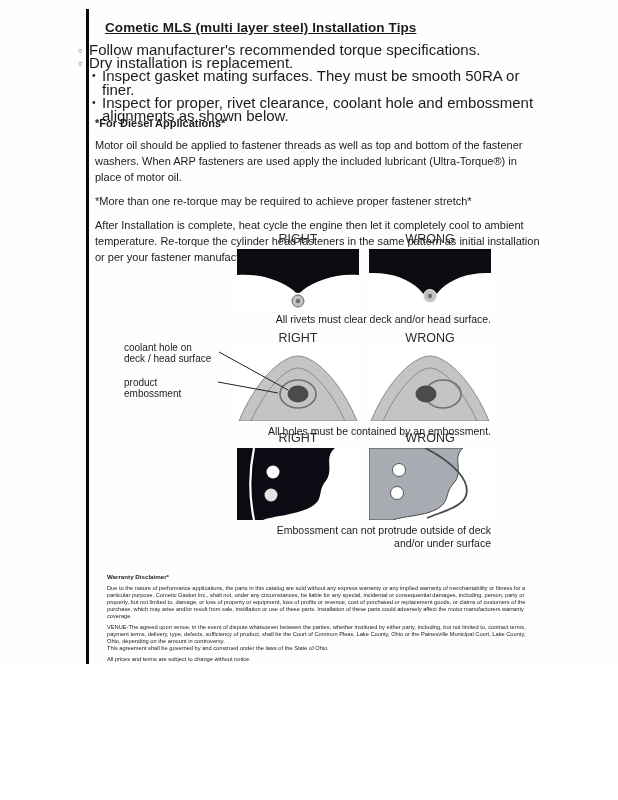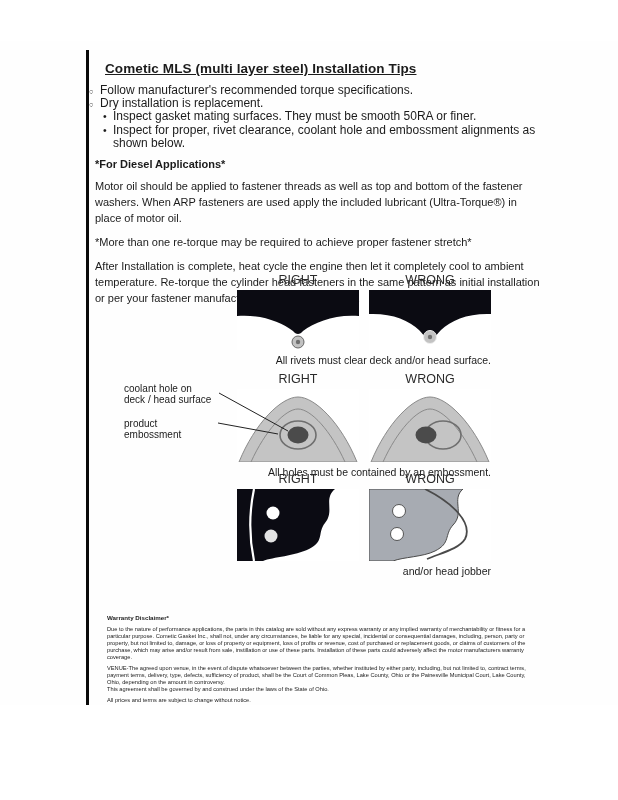--- a/index.html
+++ b/index.html
@@ -2,31 +2,31 @@
 <html><head>
 <meta charset="utf-8">
 <style>
   html, body { margin: 0; padding: 0; }
   body {
     width: 618px; height: 800px;
     background: #ffffff;
     font-family: "Liberation Sans", sans-serif;
     color: #1b1b1b;
   }
-  .page { position: relative; width: 618px; height: 664px; background: #fefefe; overflow: hidden; margin-top: 41px; }
+  .page { position: relative; width: 618px; height: 664px; background: #fefefe; overflow: hidden; }
   .scan-edge { position: absolute; left: 86px; top: 9px; width: 3px; height: 781px; background: #0a0a0a; }
 
   .title {
     position: absolute; left: 105px; top: 20px;
     font-size: 13.5px; font-weight: bold; text-decoration: underline;
     letter-spacing: 0.1px;
   }
 
-  .tips { position: absolute; left: 89px; top: 43px; width: 470px; list-style: none; margin: 0; padding: 0;
-          font-size: 12px; line-height: 13.2px; }
+  .tips { position: absolute; left: 78px; top: 43px; width: 470px; list-style: none; margin: 0; padding: 0;
+          font-size: 15px; line-height: 13.2px; }
   .tips li { position: relative; padding-left: 11px; }
   .tips li.main::before { content: "○"; position: absolute; left: 0; top: 1px; font-size: 7.5px; }
   .tips li.sub { margin-left: 13px; }
   .tips li.sub::before { content: "•"; position: absolute; left: 1px; top: 0; font-size: 10.5px; }
 
   .diesel { position: absolute; left: 95px; top: 116px; width: 445px; }
   .diesel h2 { margin: 0 0 7px 0; font-size: 11px; line-height: 14px; font-weight: bold; }
   .diesel p { margin: 0 0 8px 0; font-size: 11px; line-height: 16px; }
 
   .dg { position: absolute; left: 237px; width: 254px; }
@@ -143,21 +143,22 @@
       </svg>
       <svg width="122" height="72" viewBox="0 0 122 72">
         <rect x="0" y="0" width="122" height="72" fill="#ffffff"></rect>
         <path d="M0,0 H94 C82,10 96,24 84,36 C75,46 82,54 66,62 C54,68 34,68 24,72 H0 Z" fill="#a7abb2" stroke="#4a4a4a" stroke-width="1"></path>
         <path d="M56,0 C84,14 104,34 96,50 C90,60 72,64 58,70" fill="none" stroke="#4a4a4a" stroke-width="1.8"></path>
         <circle cx="30" cy="22" r="6.5" fill="#ffffff" stroke="#555555" stroke-width="1"></circle>
         <circle cx="28" cy="45" r="6.5" fill="#ffffff" stroke="#555555" stroke-width="1"></circle>
       </svg>
     </div>
     <div class="dg-caption">
-      <div>and/or head jobber</div>
+      <div>Embossment can not protrude outside of deck</div>
+      <div>and/or under surface</div>
     </div>
   </div>
 
   <div class="warranty">
     <h3>Warranty Disclaimer*</h3>
     <p class="wp">Due to the nature of performance applications, the parts in this catalog are sold without any express warranty or any implied warranty of merchantability or fitness for a particular purpose.  Cometic Gasket Inc., shall not, under any circumstances, be liable for any special, incidental or consequential damages, including, person, party or property, but not limited to, damage, or loss of property or equipment, loss of profits or revenue, cost of purchased or replacement goods, or claims of customers of the purchase, which may arise and/or result from sale, instillation or use of these parts.  Installation of these parts could adversely affect the motor manufacturers warranty coverage.</p>
     <p class="wp tight">VENUE-The agreed upon venue, in the event of dispute whatsoever between the parties, whether instituted by either party, including, but not limited to, contract terms, payment terms, delivery, type, defects, sufficiency of product, shall be the Court of Common Pleas, Lake County, Ohio or the Painesville Municipal Court, Lake County, Ohio, depending on the amount in controversy.</p>
     <p class="wp">This agreement shall be governed by and construed under the laws of the State of Ohio.</p>
     <p class="wp">All prices and terms are subject to change without notice.</p>
     <p class="wp">Terms COD- Secured with a completed dealer/jobber application on File, COD-Company check with a current credit card number on file.  Open accounts may be established by well rated firms.  A credit application is available upon request.  Open accounts are due payable Net 30 days from date of invoice.  No statement will be sent.  If an account becomes 60 or more days past due, it is subject to being placed on credit hold.  No orders will be shipped or new orders accepted until past due balance is paid.  If an account becomes 90 or more days past due, it is subject to being placed for collections.  All costs of collection are the responsibility of the customer, including attorney fees, court costs, and other expenses of litigation.</p>

